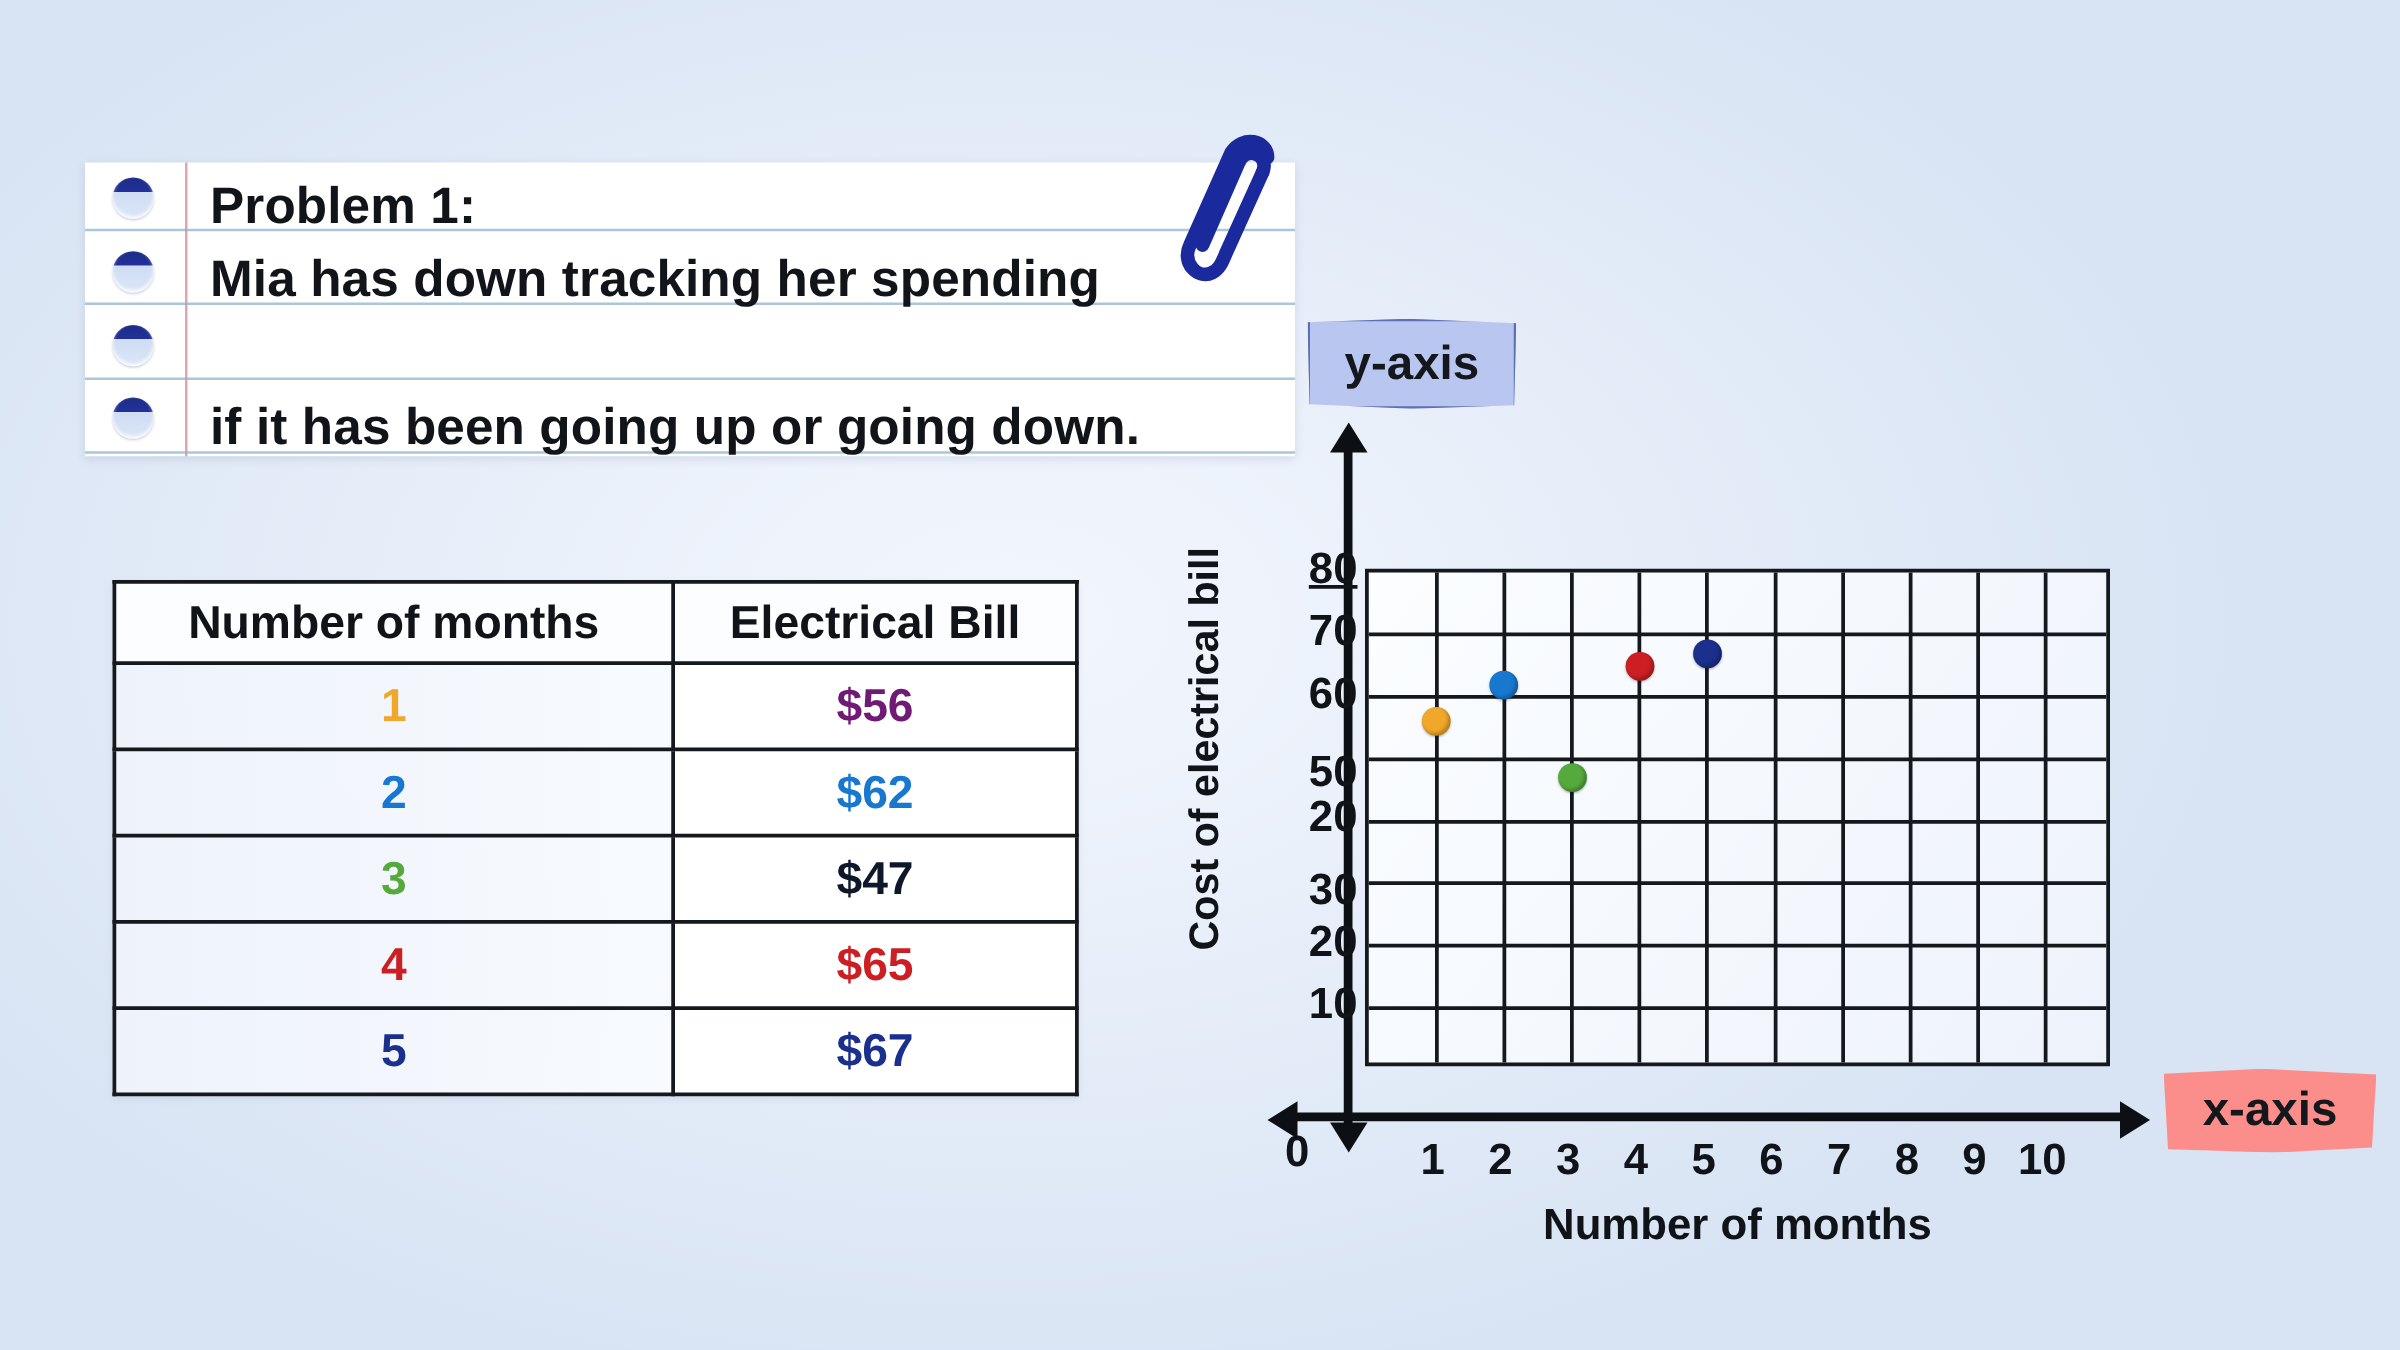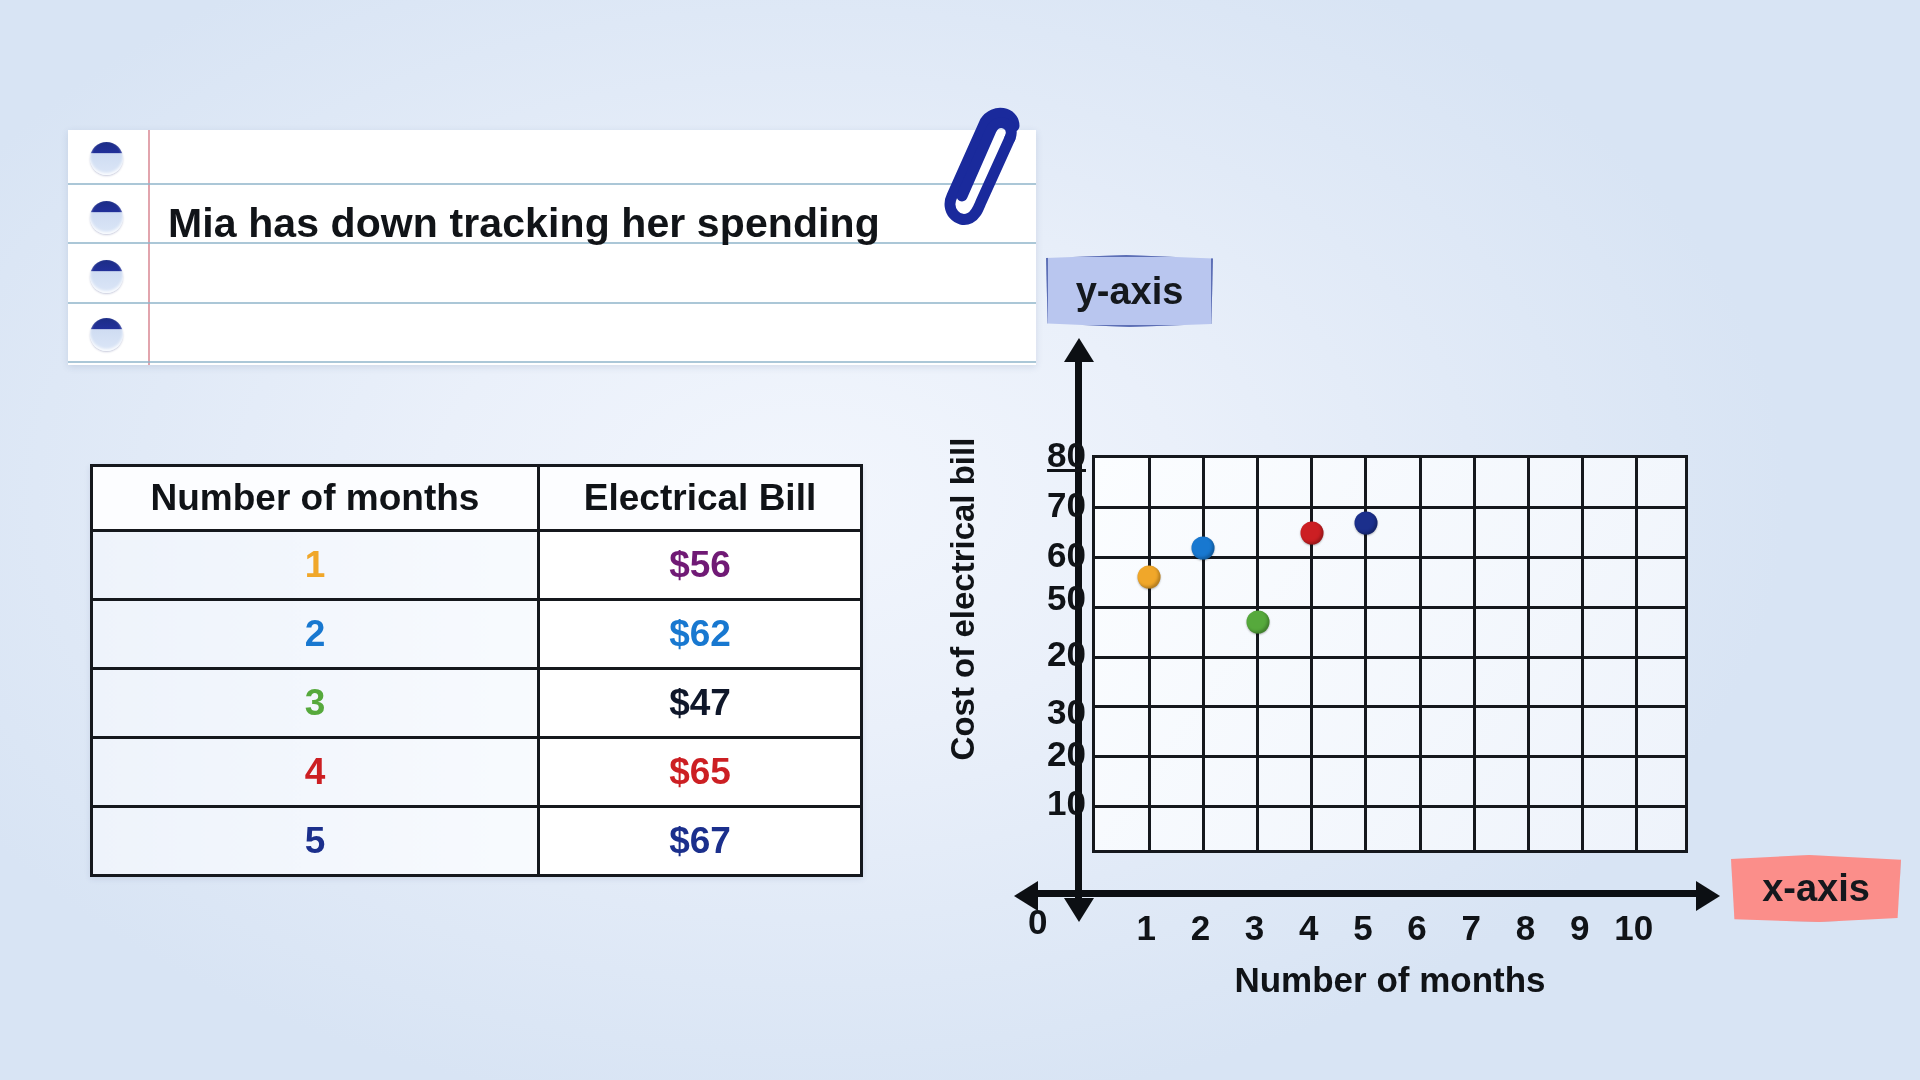--- a/index.html
+++ b/index.html
@@ -182,21 +182,23 @@
     <div class="nb-line" style="top:53px"></div>
     <div class="nb-line" style="top:112px"></div>
     <div class="nb-line" style="top:172px"></div>
     <div class="nb-line" style="top:231px"></div>
 
     <div class="nb-hole" style="top:12px"></div>
     <div class="nb-hole" style="top:71px"></div>
     <div class="nb-hole" style="top:130px"></div>
     <div class="nb-hole" style="top:188px"></div>
 
+    <div class="nb-text" style="top:11px">Problem 1:</div>
     <div class="nb-text" style="top:70px">Mia has down tracking her spending</div>
+    <div class="nb-text" style="top:188px">if it has been going up or going down.</div>
   </div>
 
   <div id="paperclip">
     <svg width="108" height="140" viewBox="0 0 108 140" fill="none">
       <path d="M78 26 C78 12, 58 8, 49 22 L16 96 C9 110, 22 124, 34 118 C40 115, 42 109, 45 102 L74 38" stroke="#1a2a9c" stroke-width="11" stroke-linecap="round" fill="none"></path>
       <path d="M74 38 C80 24, 62 16, 55 30 L26 96" stroke="#1a2a9c" stroke-width="11" stroke-linecap="round" fill="none"></path>
     </svg>
   </div>
 
   <table id="data-table">
@@ -268,21 +270,21 @@
         <div class="dot" style="left: 54.1818px; top: 119.4px; background: rgb(240, 167, 42);"></div>
         <div class="dot" style="left: 108.364px; top: 89.55px; background: rgb(24, 120, 208);"></div>
         <div class="dot" style="left: 162.545px; top: 164.175px; background: rgb(86, 169, 60);"></div>
         <div class="dot" style="left: 216.727px; top: 74.625px; background: rgb(204, 31, 35);"></div>
         <div class="dot" style="left: 270.909px; top: 64.675px; background: rgb(27, 47, 140);"></div>
       </div>
     <div id="tick-layer">
         <div class="ytick" style="top: 175px; text-decoration: underline;">80</div>
         <div class="ytick" style="top: 224.75px;">70</div>
         <div class="ytick" style="top: 274.5px;">60</div>
-        <div class="ytick" style="top: 318px;">50</div>
+        <div class="ytick" style="top: 338px;">50</div>
         <div class="ytick" style="top: 374px;">20</div>
         <div class="ytick" style="top: 432px;">30</div>
         <div class="ytick" style="top: 473.5px;">20</div>
         <div class="ytick" style="top: 523.25px;">10</div>
         <div class="xtick" style="left: 219.182px;">1</div>
         <div class="xtick" style="left: 273.364px;">2</div>
         <div class="xtick" style="left: 327.545px;">3</div>
         <div class="xtick" style="left: 381.727px;">4</div>
         <div class="xtick" style="left: 435.909px;">5</div>
         <div class="xtick" style="left: 490.091px;">6</div>

